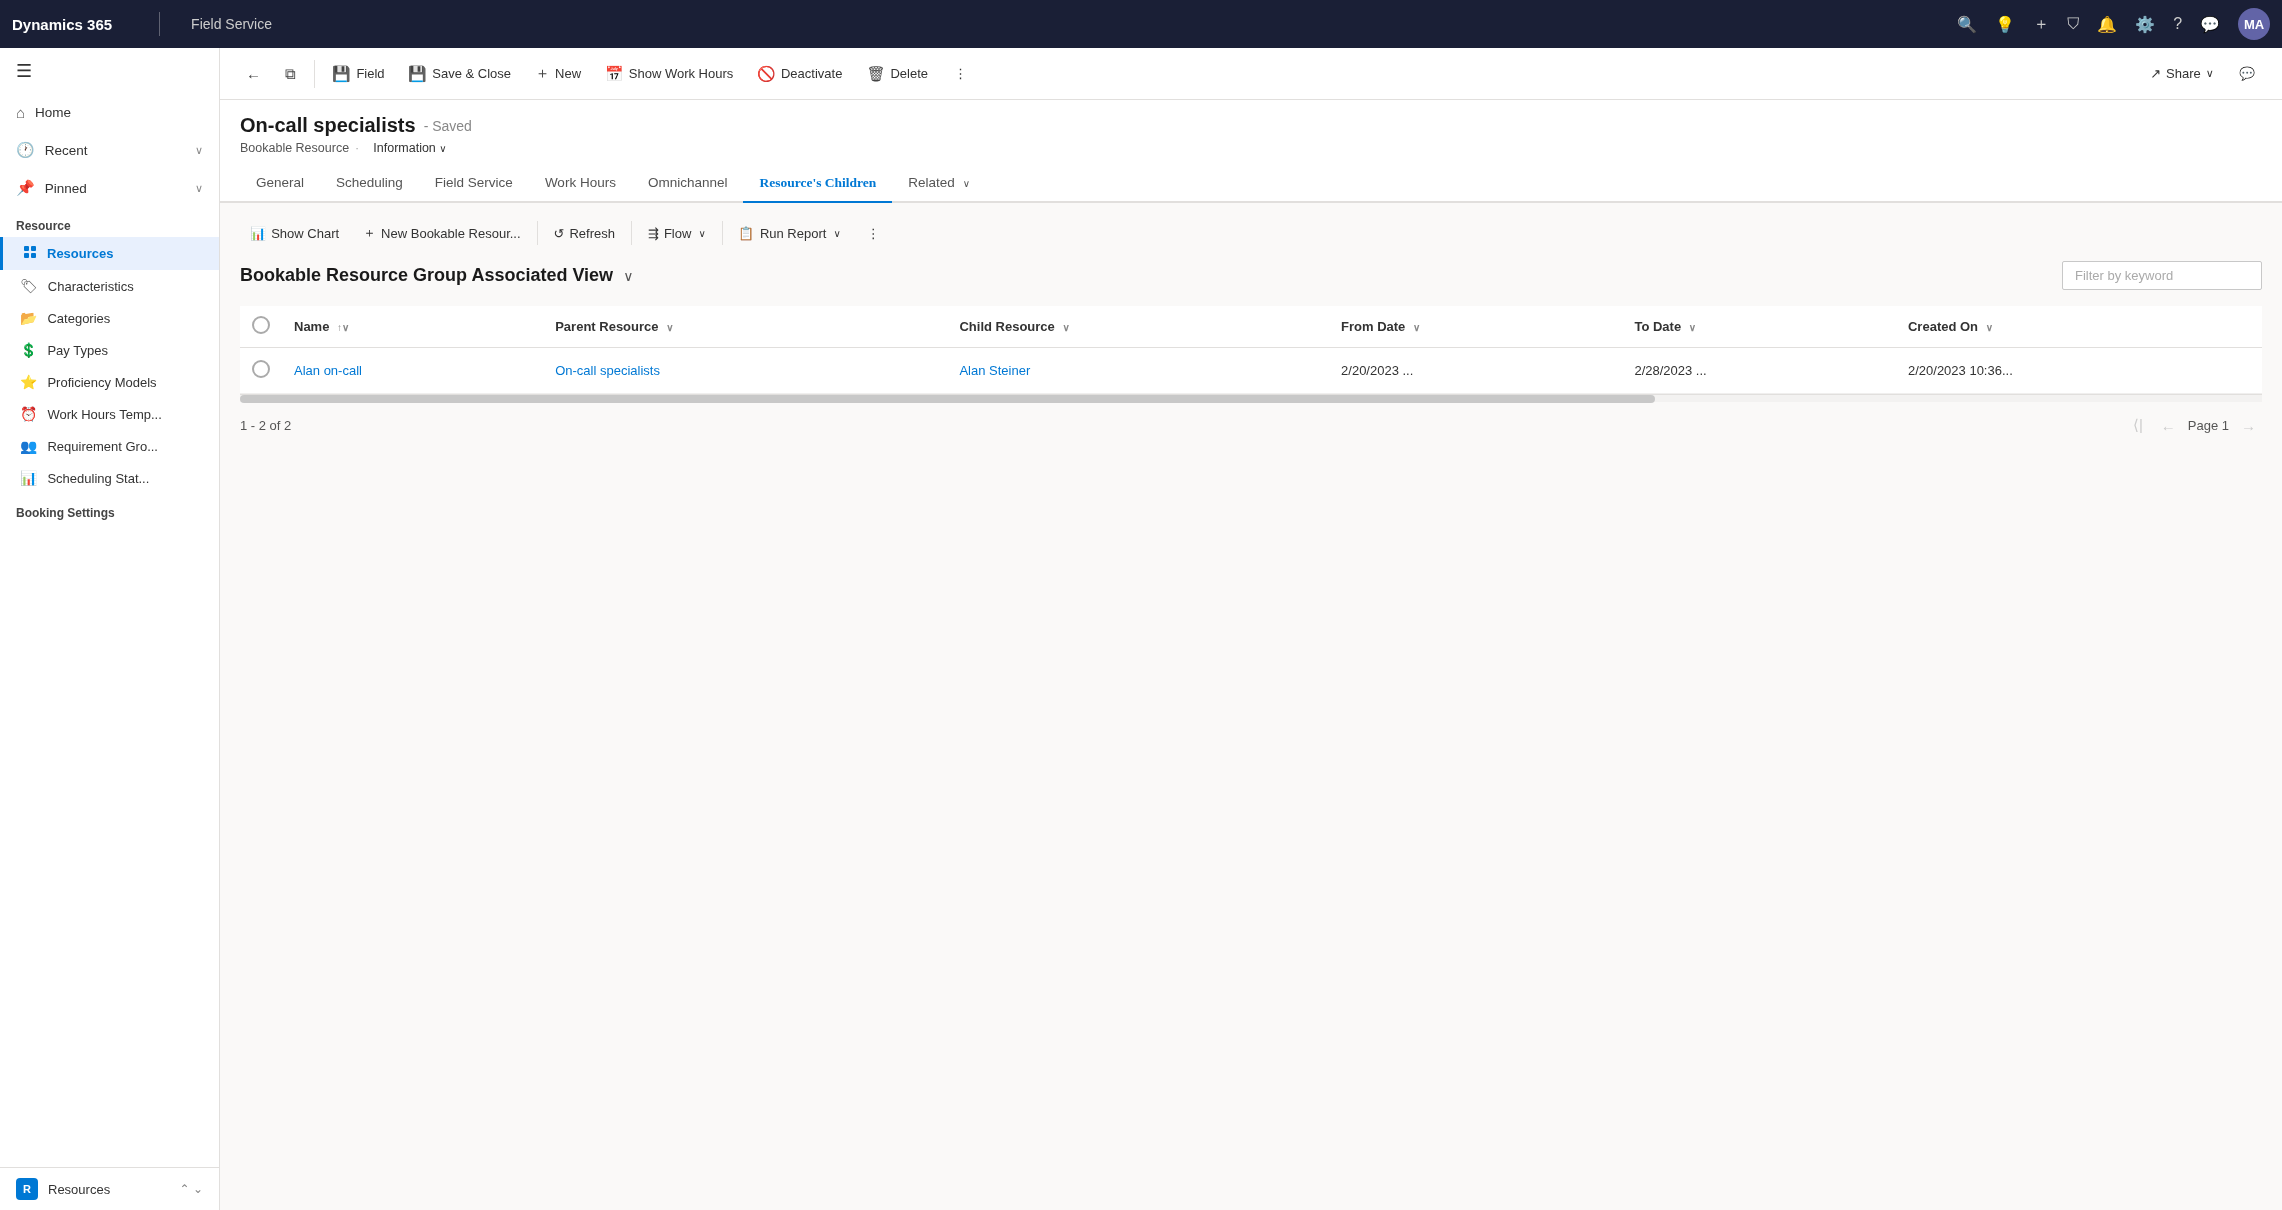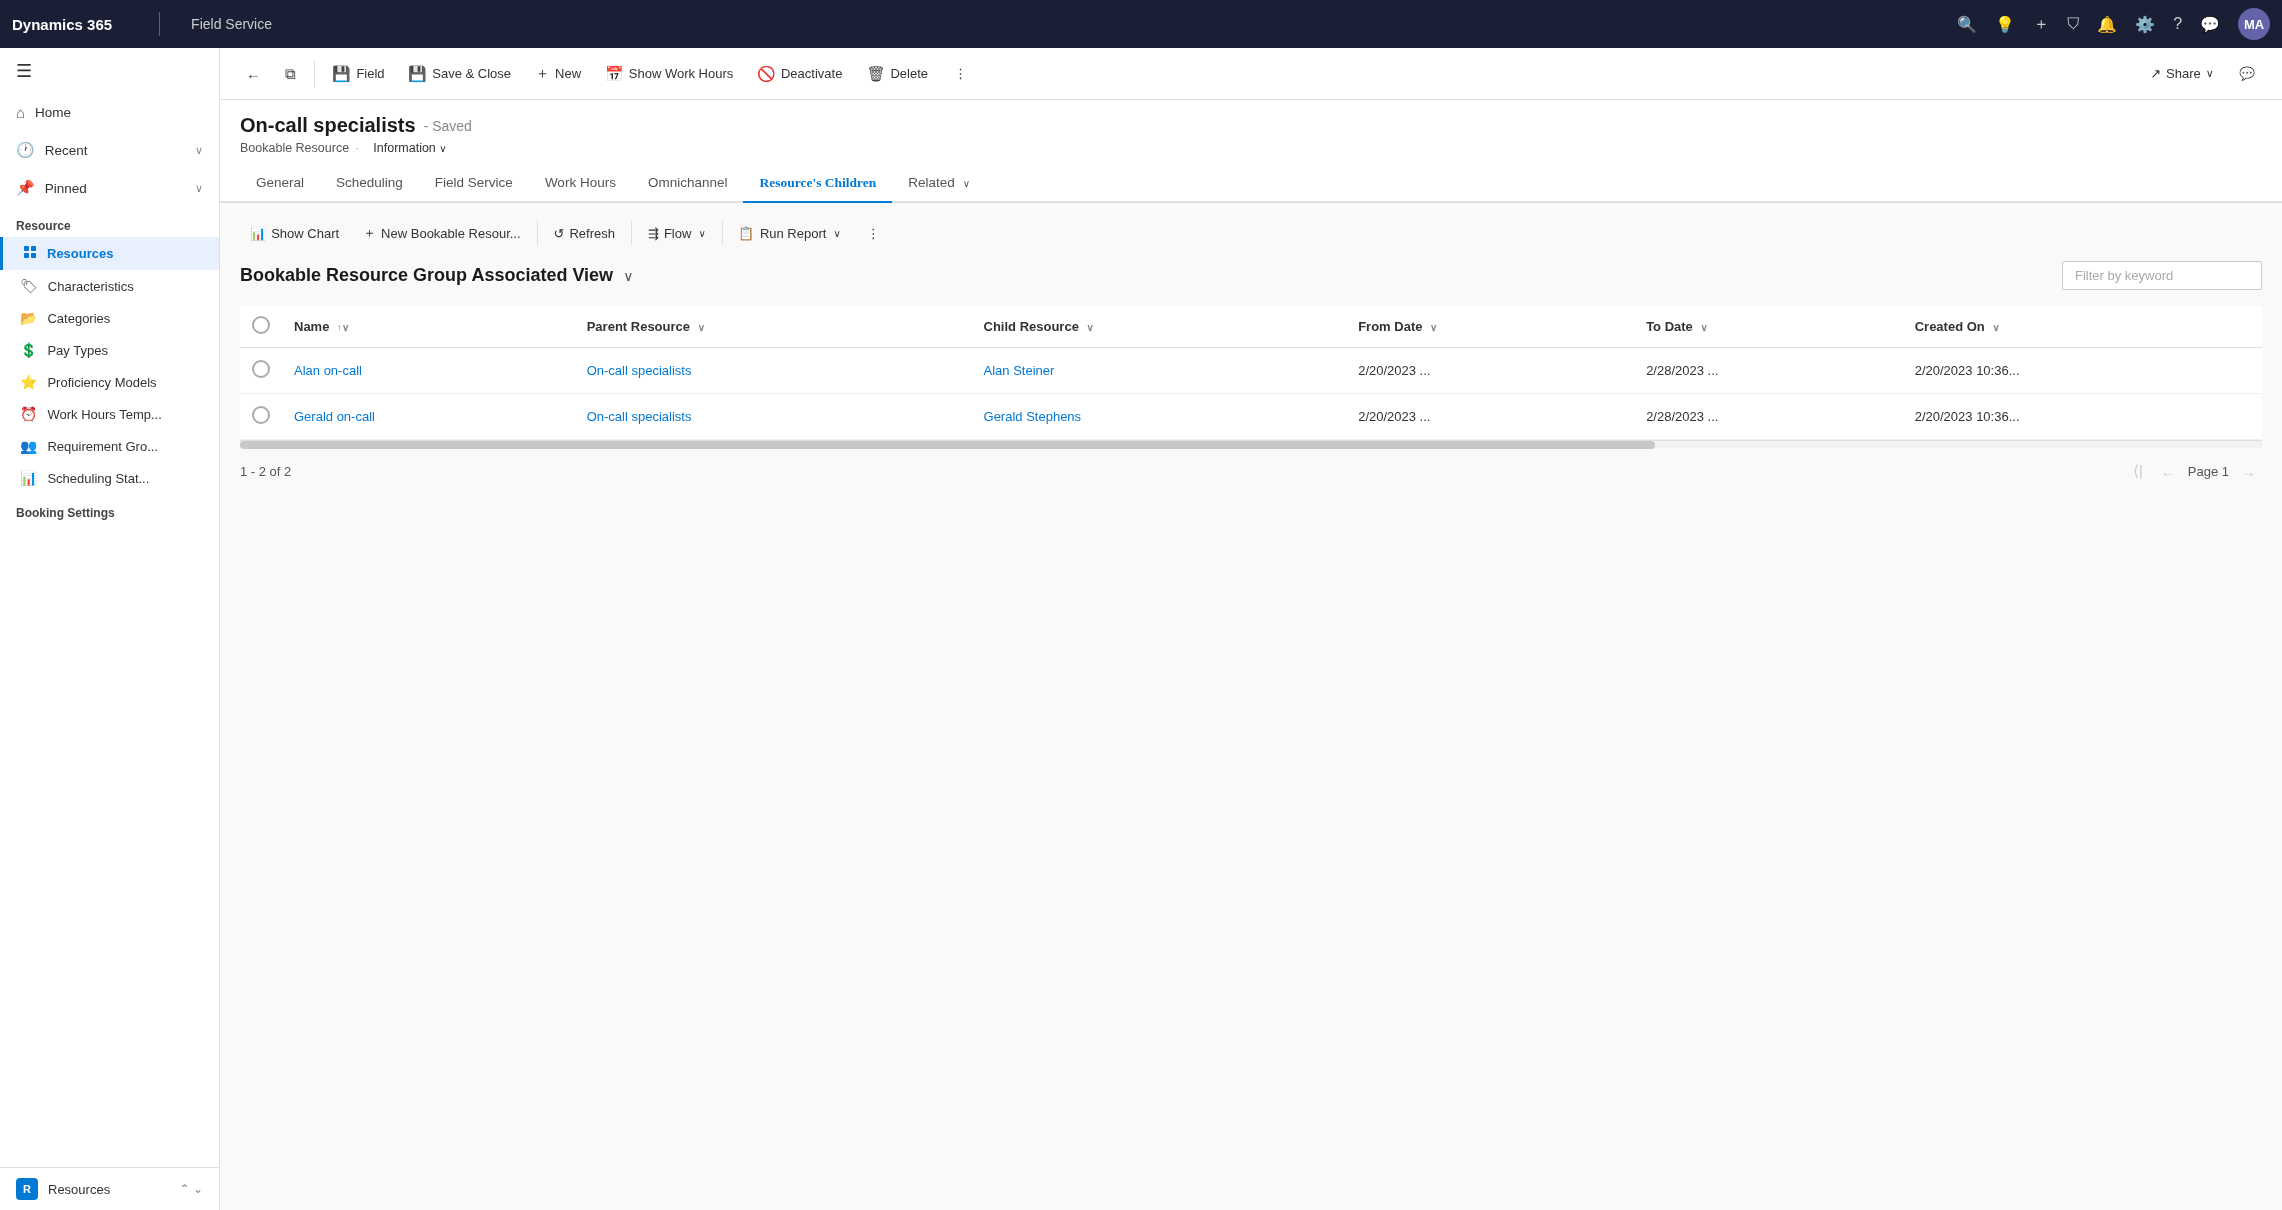--- a/index.html
+++ b/index.html
@@ -630,31 +630,20 @@
             <td class="checkbox-col">
               <span class="table-checkbox"></span>
             </td>
             <td class="link">Alan on-call</td>
             <td class="link">On-call specialists</td>
             <td class="link">Alan Steiner</td>
             <td>2/20/2023 ...</td>
             <td>2/28/2023 ...</td>
             <td>2/20/2023 10:36...</td>
           </tr>
-          <tr id="row-1">
-            <td class="checkbox-col">
-              <span class="table-checkbox"></span>
-            </td>
-            <td class="link">Gerald on-call</td>
-            <td class="link">On-call specialists</td>
-            <td class="link">Gerald Stephens</td>
-            <td>2/20/2023 ...</td>
-            <td>2/28/2023 ...</td>
-            <td>2/20/2023 10:36...</td>
-          </tr>
         </tbody>
       </table>
 
       <div class="scroll-bar">
         <div class="scroll-thumb"></div>
       </div>
 
       <div class="pagination">
         <span>1 - 2 of 2</span>
         <div class="pagination-controls">

